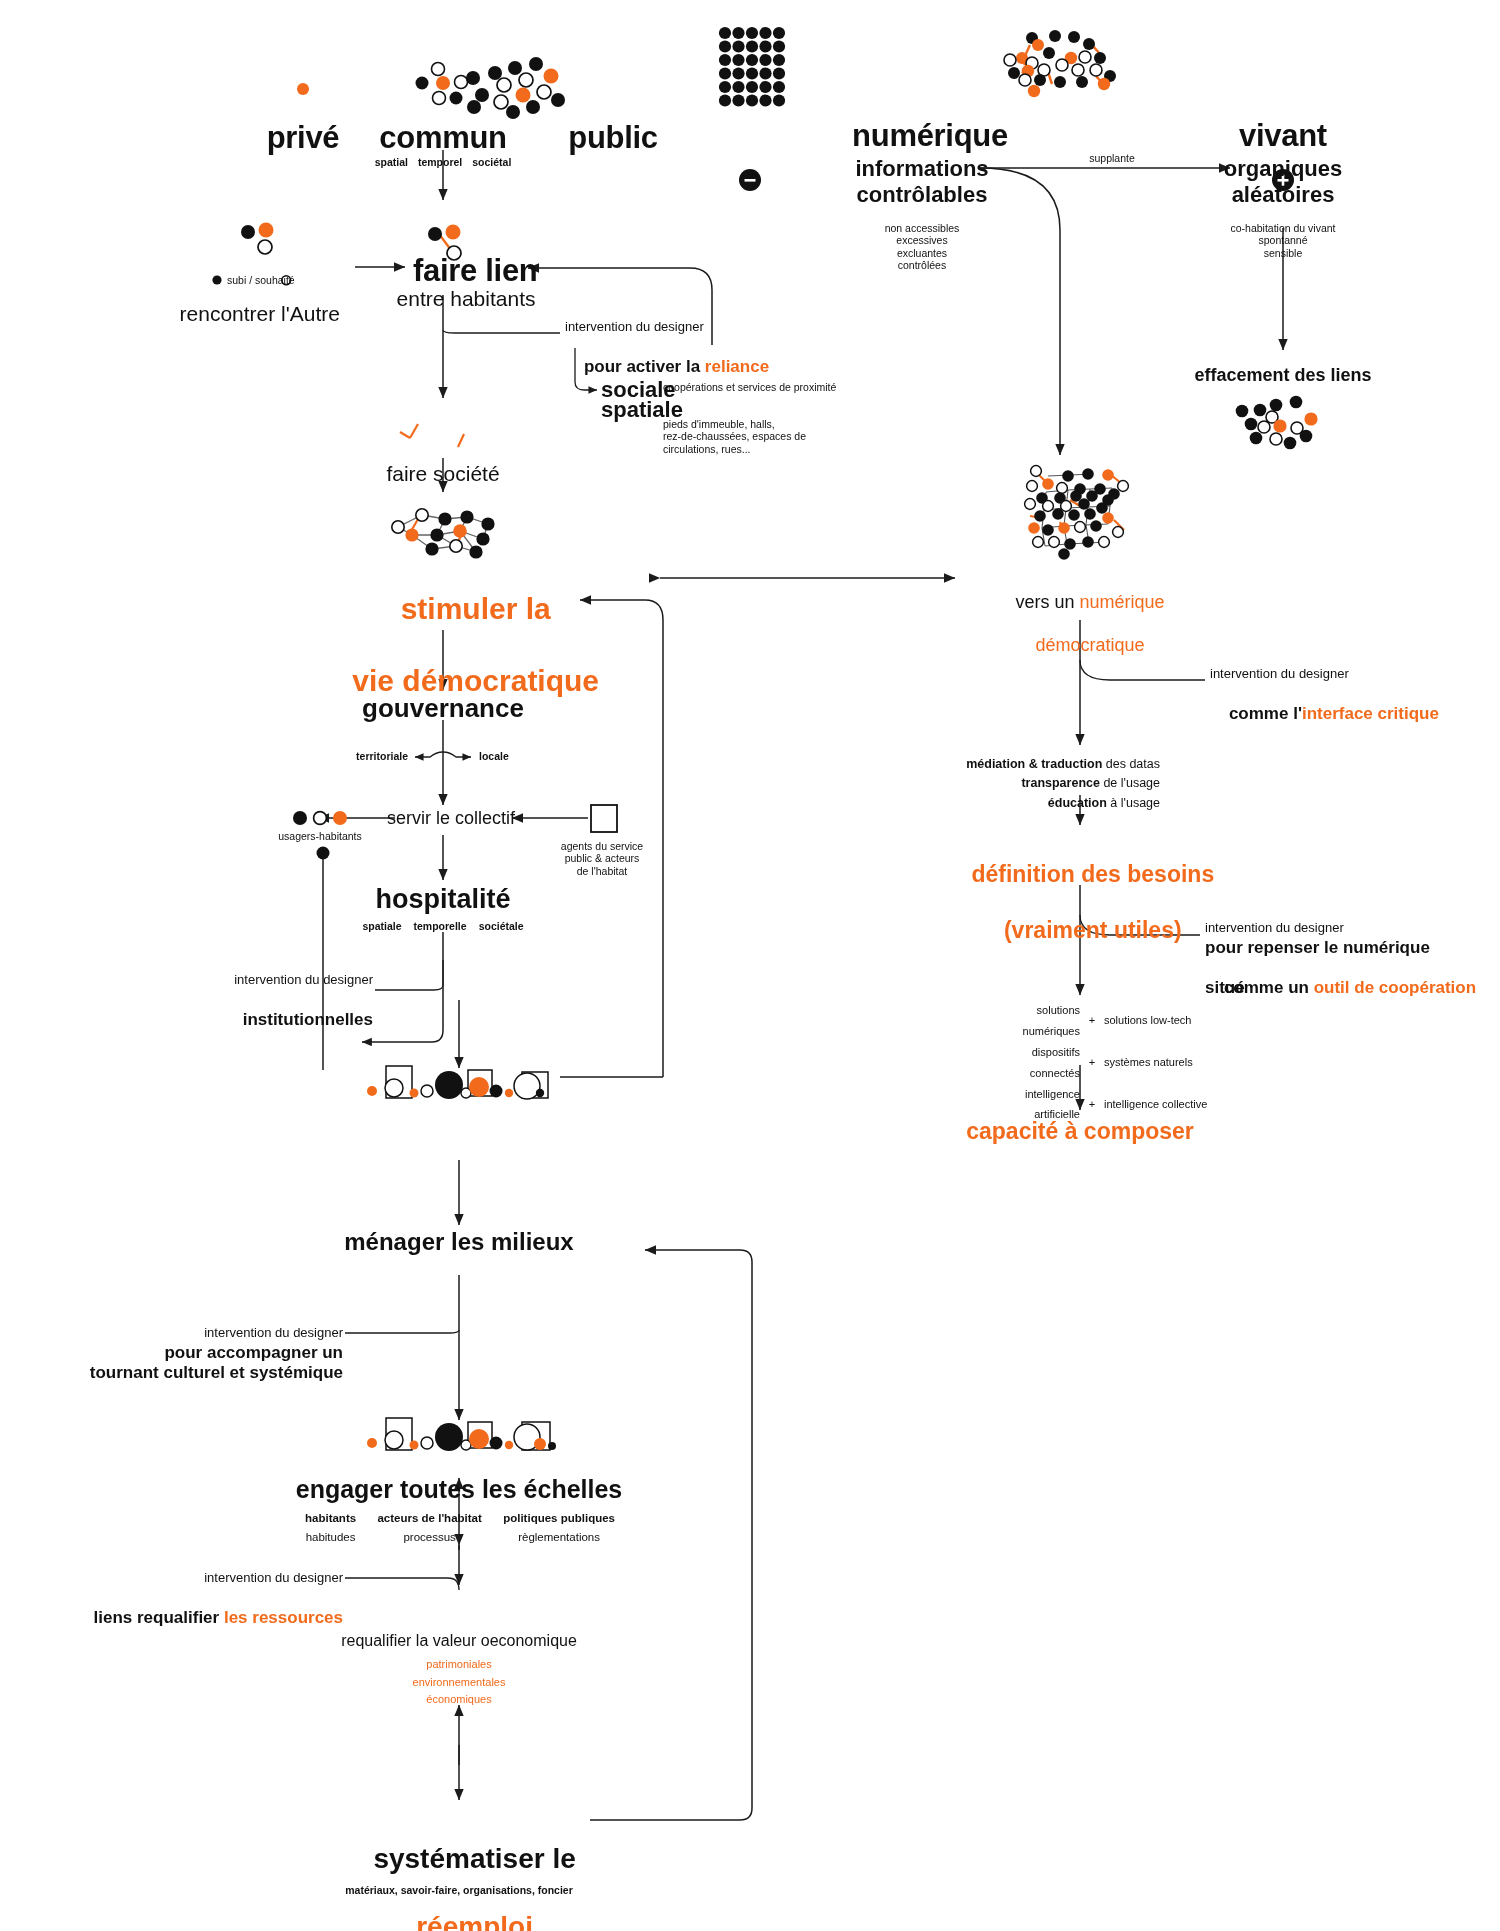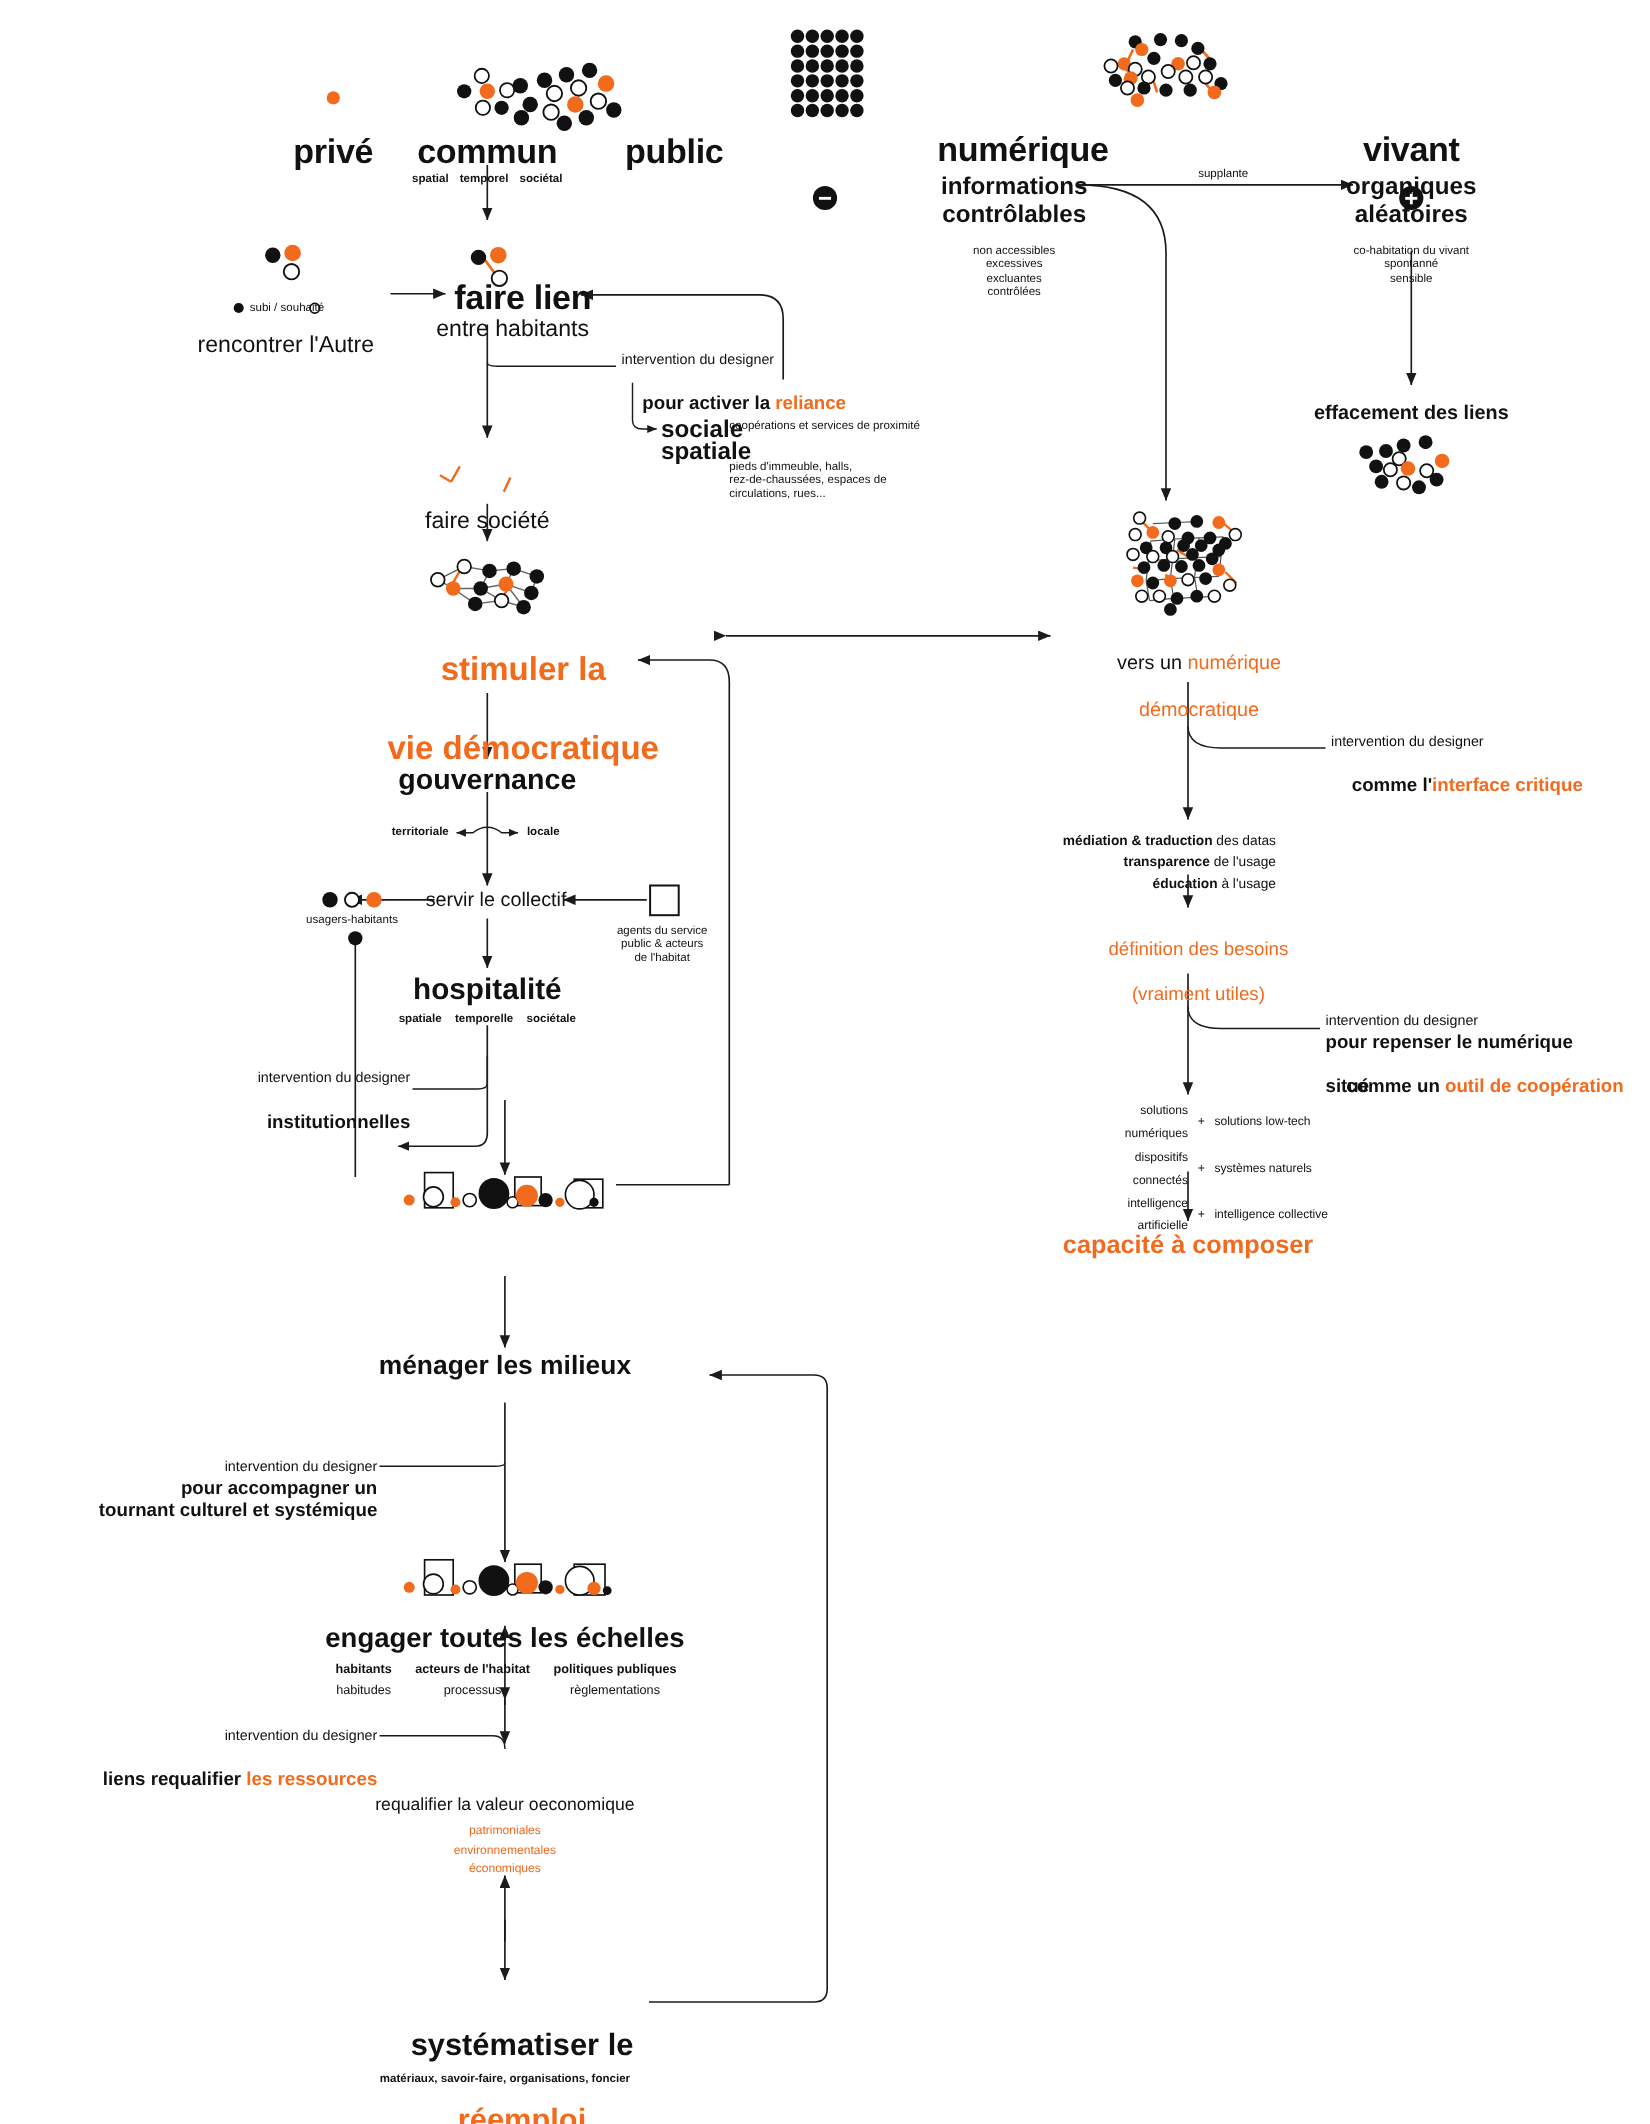--- a/index.html
+++ b/index.html
@@ -517,21 +517,21 @@
     <span class="or">démocratique</span>
   </div>
 
   <div class="t itv" style="left:1210px;top:666px;">intervention du designer</div>
   <div class="t itvb" style="left:1210px;top:684px;">
     <span>comme l'</span><span class="or">interface critique</span>
   </div>
 
   <div class="t rgt" style="left:1160px;top:755px;font-size:12.5px;line-height:1.55;text-align:right;" id="med-list"><div><b>médiation &amp; traduction</b> des datas</div><div><b>transparence</b> de l'usage</div><div><b>éducation</b> à l'usage</div></div>
 
-  <div class="t ctr or" style="left:1080px;top:832px;font-size:17px;font-weight:400;line-height:1.22;">
+  <div class="t ctr or" style="left:1080px;top:832px;font-size:23px;font-weight:700;line-height:1.22;">
     <span>définition des besoins</span><br>
     <span>(vraiment utiles)</span>
   </div>
 
   <div class="t itv" style="left:1205px;top:920px;">intervention du designer</div>
   <div class="t itvb" style="left:1205px;top:938px;">pour repenser le numérique</div>
   <div class="t itvb" style="left:1205px;top:958px;">
     <span>comme un </span><span class="or">outil de coopération</span>
   </div>
   <div class="t itvb or" style="left:1205px;top:978px;">situé</div>

